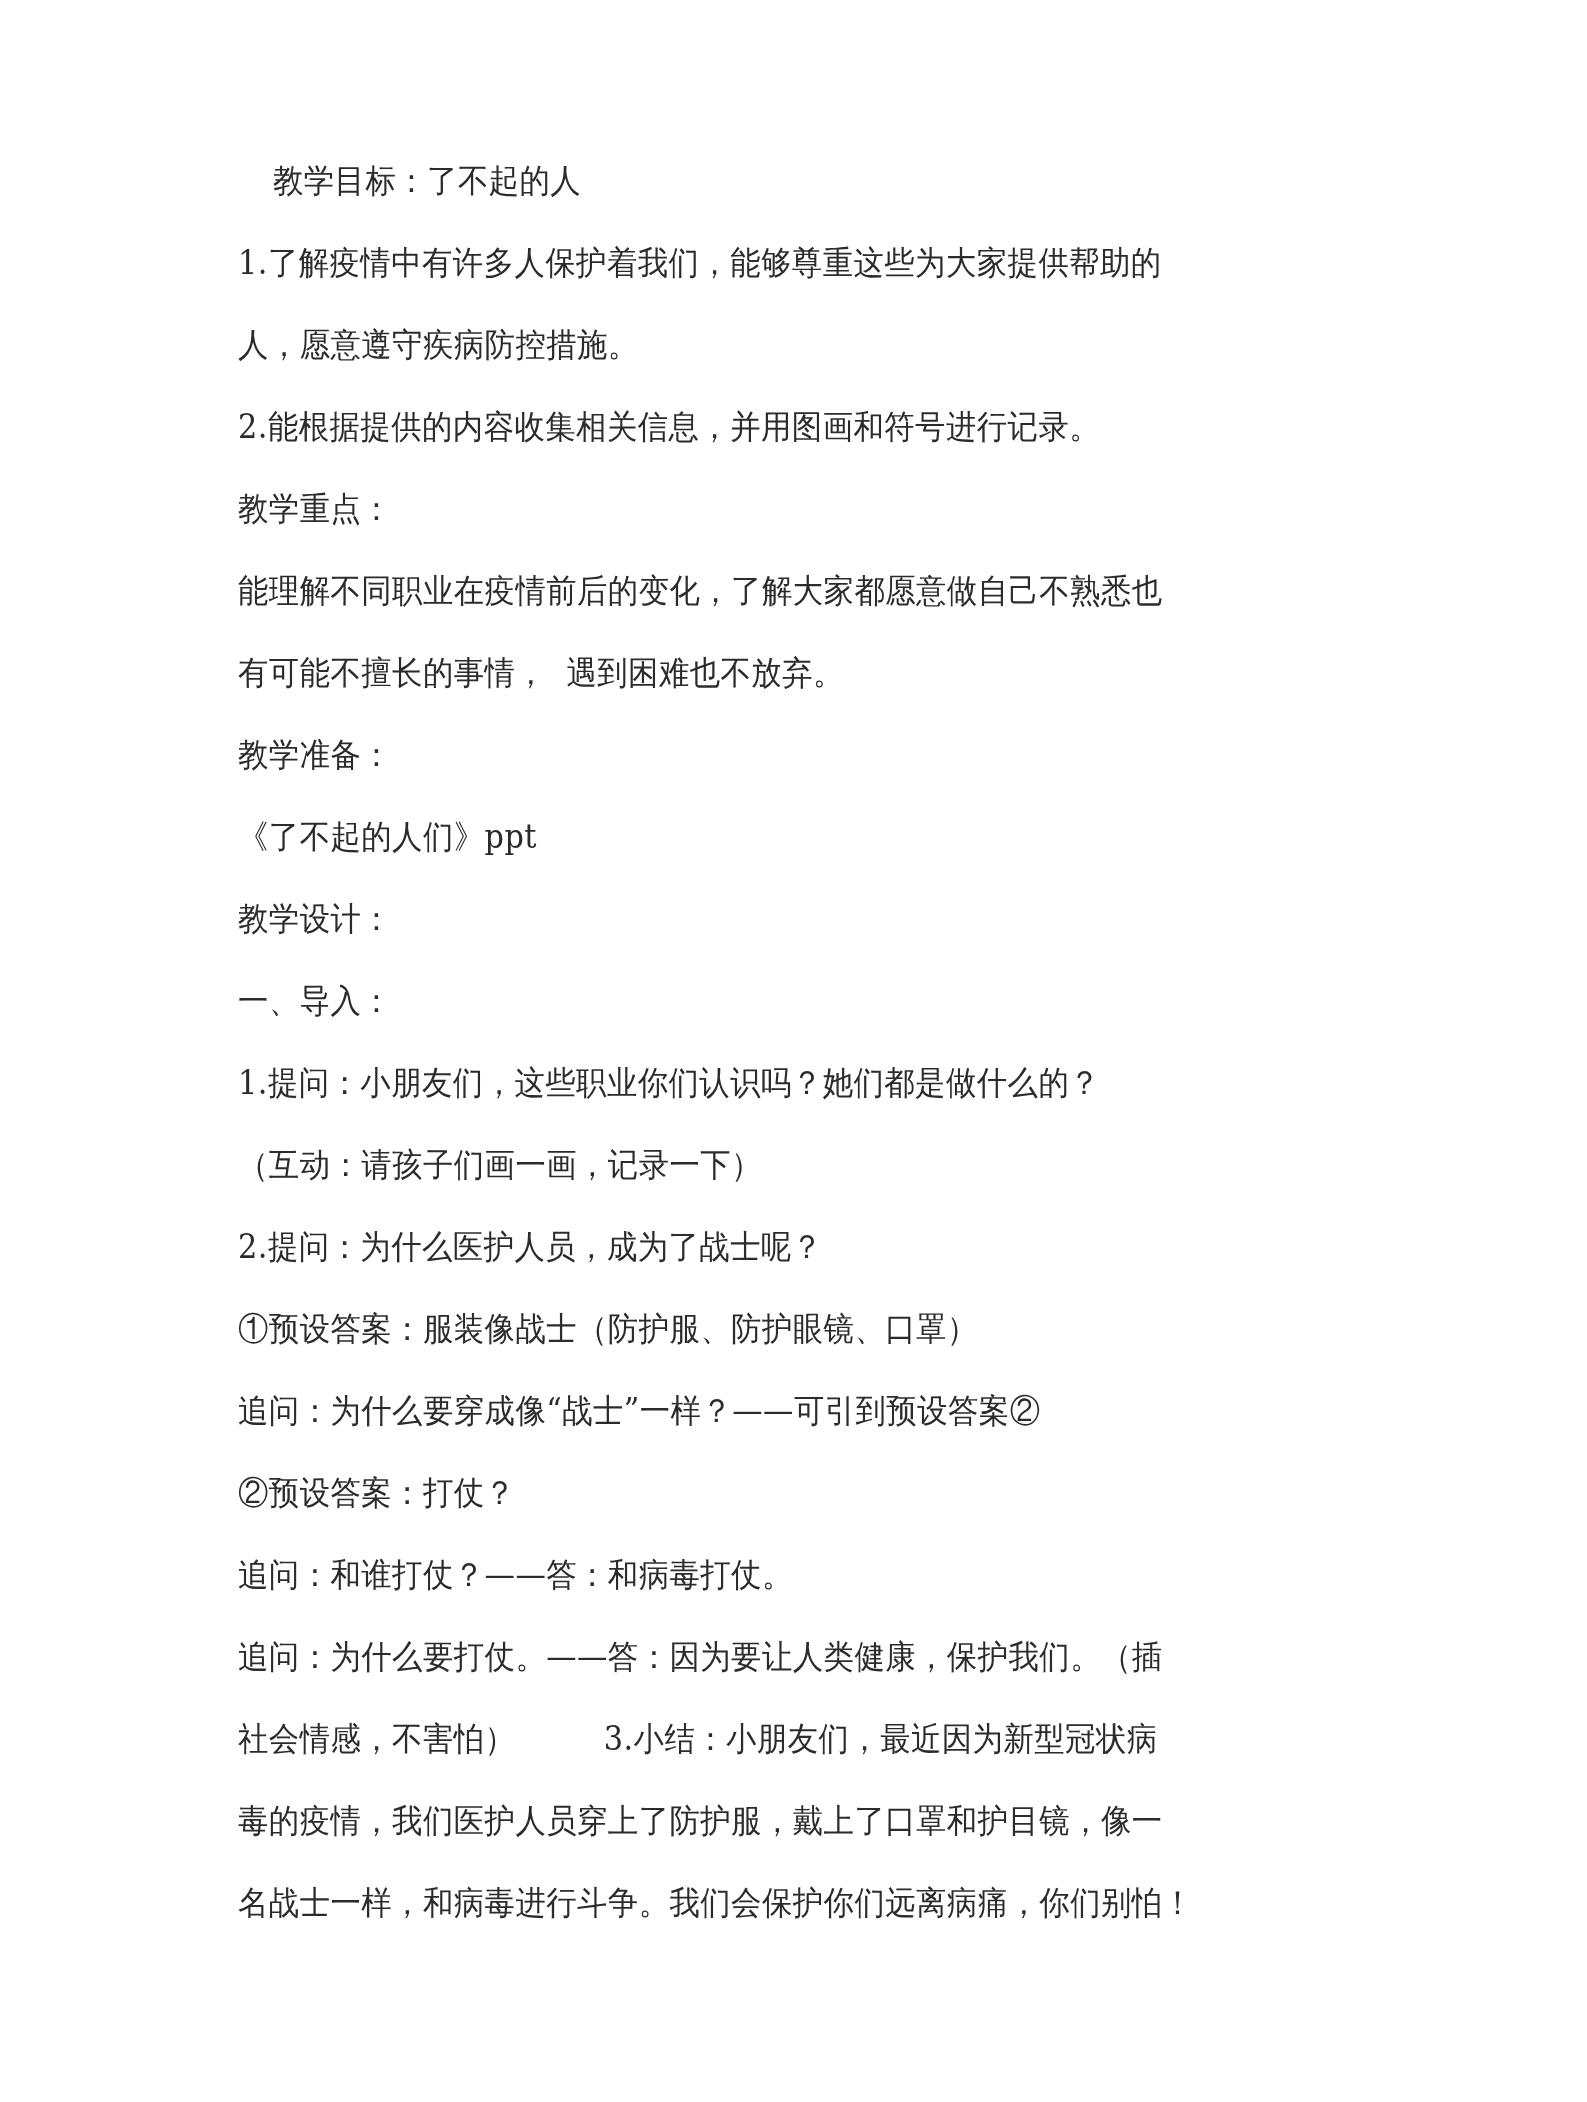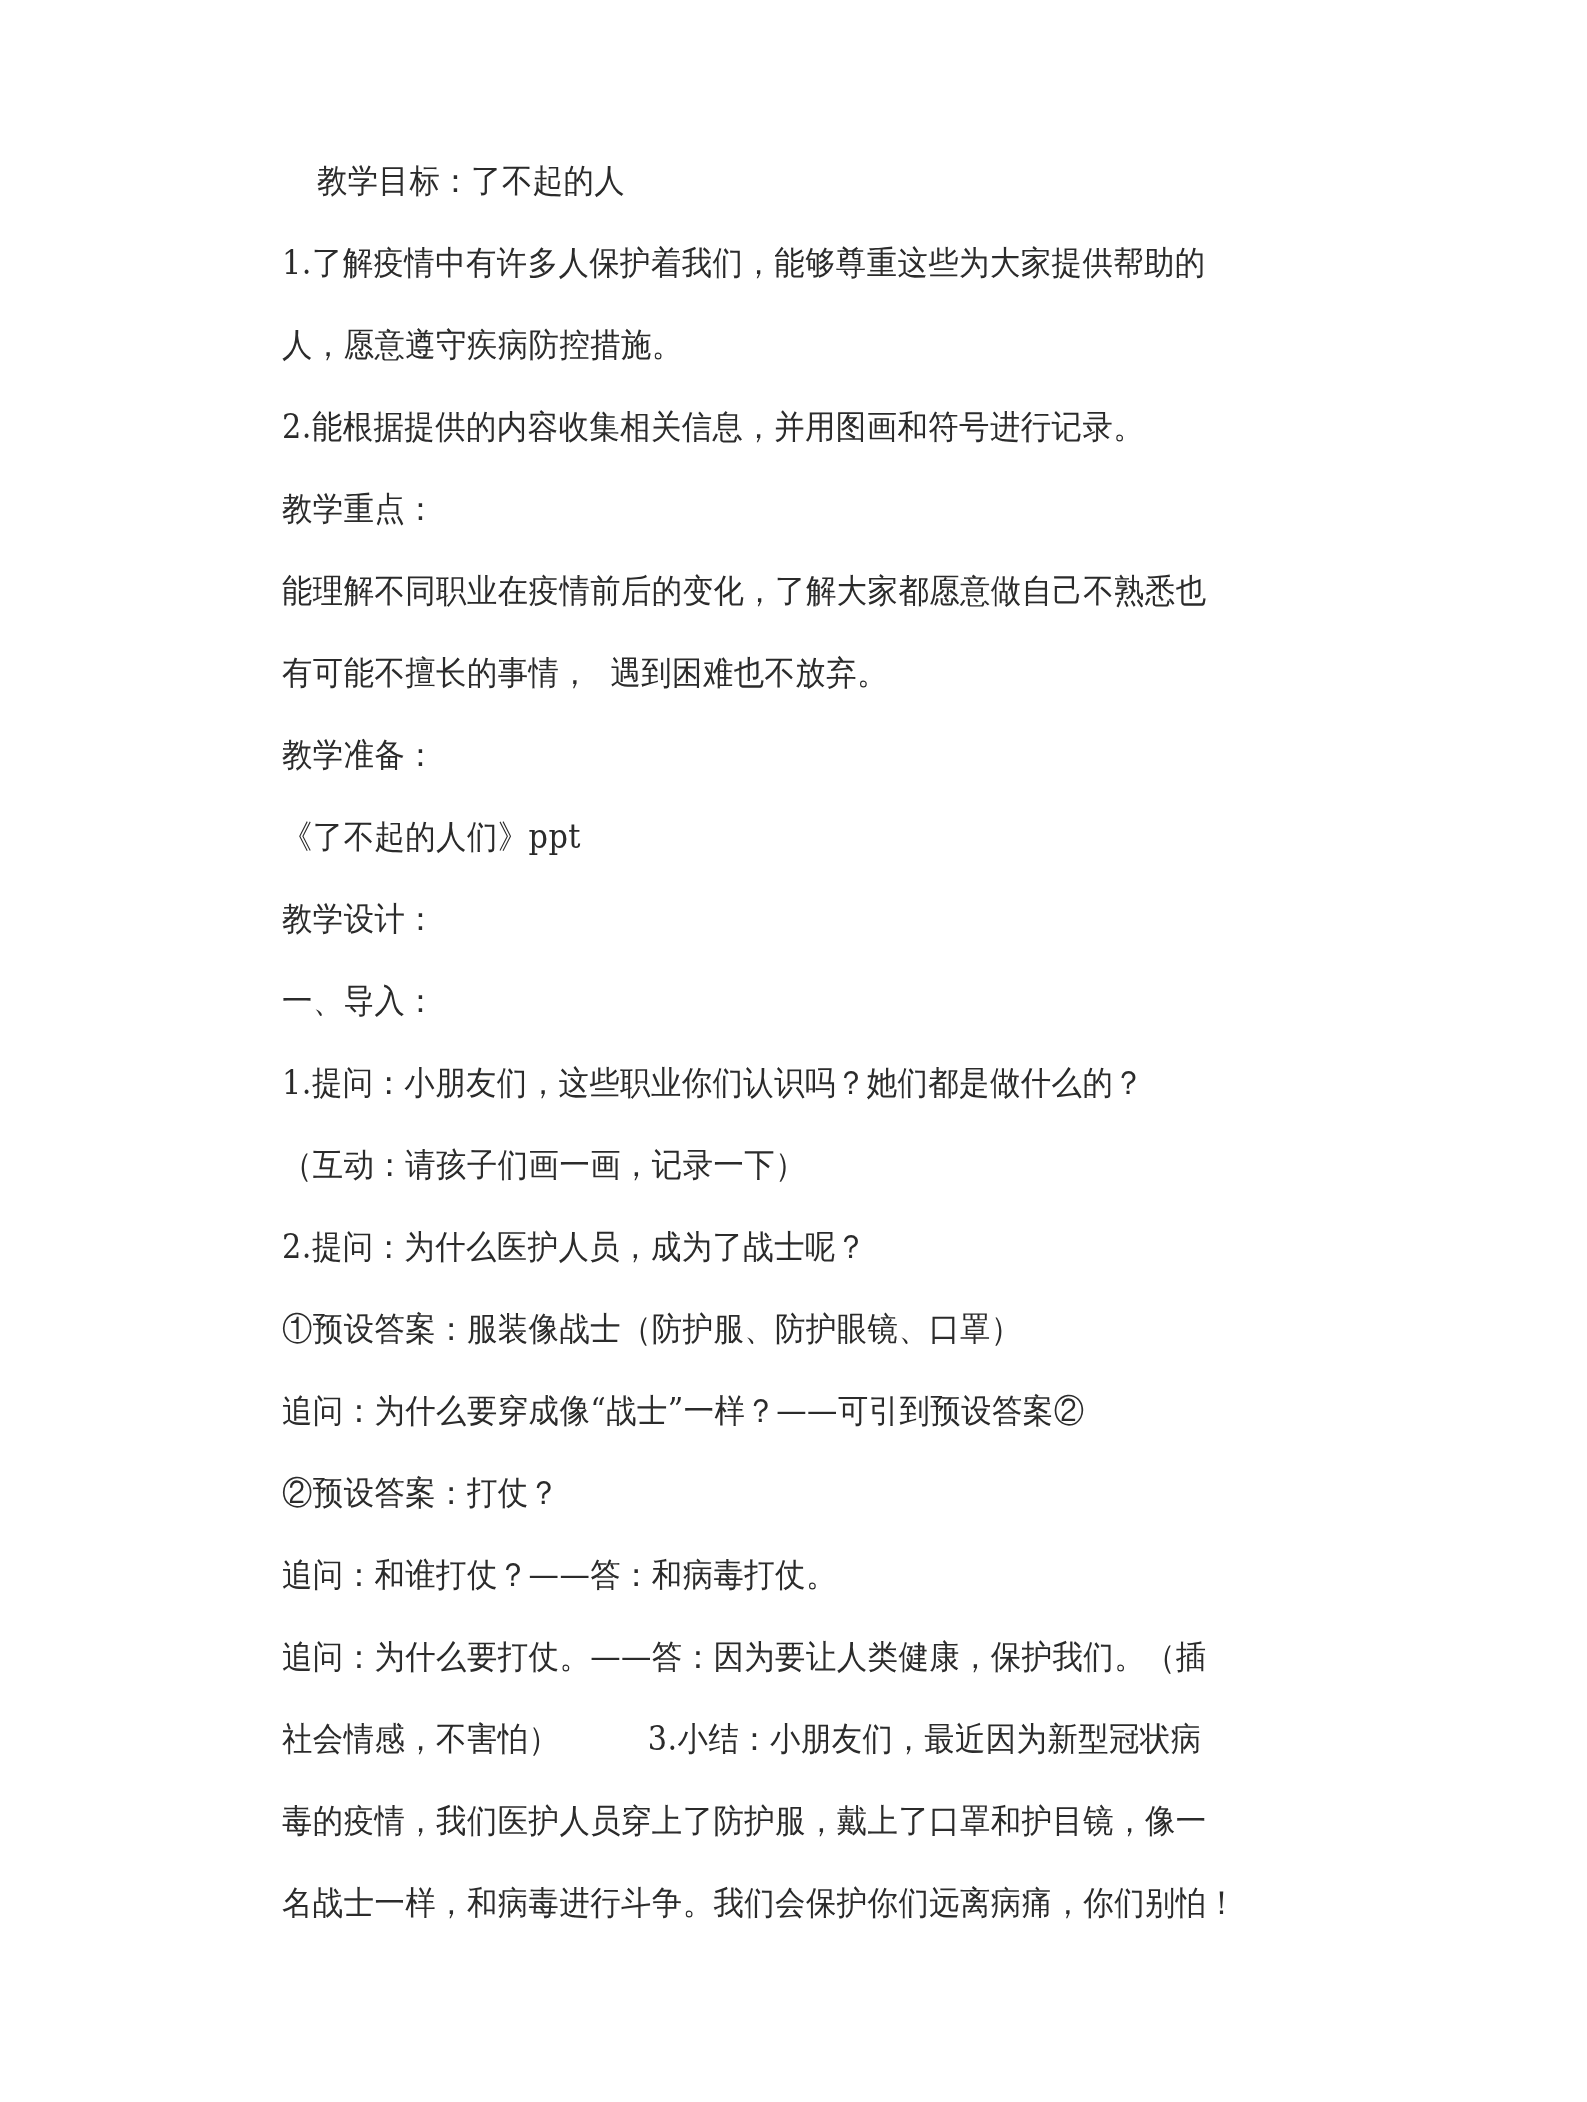--- a/index.html
+++ b/index.html
@@ -14,21 +14,20 @@
       overflow: hidden;
       font-family: "DejaVu Serif", "Liberation Serif", serif;
       color: #2b2b2b;
     }
     .page {
       position: absolute;
       left: 0; top: 0;
       width: 1378px;
       height: 2102px;
       background: #ffffff;
-      margin-left: 44px;
     }
     .content {
       position: absolute;
       left: 238px;
       top: 152px;
       width: 1110px;
     }
     .line {
       height: 82px;
       line-height: 58px;

